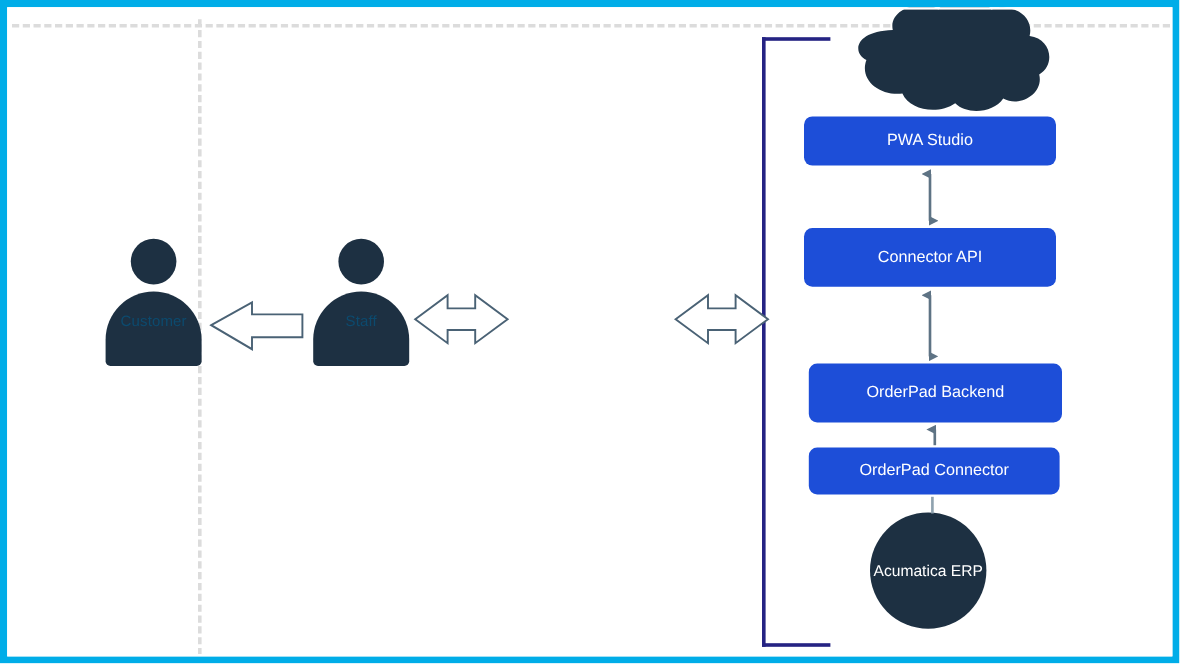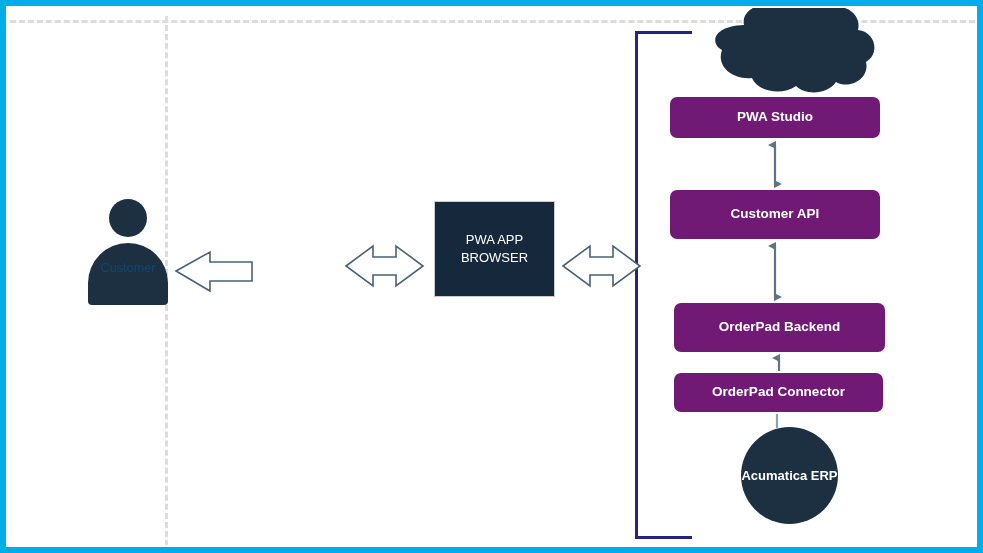--- a/index.html
+++ b/index.html
@@ -96,30 +96,29 @@
     width: 80px;
     text-align: center;
     color: #0c4a6e;
     font-size: 12.5px;
     letter-spacing: 0.1px;
     z-index: 3;
   }
   
   .nbox {
     position: absolute;
-    background: #701a75;
+    background: #1d4ed8;
     border-radius: 7px;
     color: #ffffff;
     display: flex;
     align-items: center;
     justify-content: center;
     font-size: 13.5px;
     text-align: center;
     line-height: 1.25;
-    font-weight: bold;
   }
   .sqbox {
     position: absolute;
     background: #16293c;
     border: 1px solid #c8ccd0;
     box-sizing: border-box;
     color: #ffffff;
     display: flex;
     align-items: center;
     justify-content: center;
@@ -129,23 +128,22 @@
   }
   .circle {
     position: absolute;
     background: #1d3042;
     border-radius: 50%;
     color: #ffffff;
     display: flex;
     align-items: center;
     justify-content: center;
     font-size: 13px;
-    font-weight: bold;
-    text-align: center;
-    margin-left: 16px;
+    font-weight: normal;
+    text-align: center;
   }
   .cloud-label {
     position: absolute;
     color: #ffffff;
     font-weight: bold;
     font-size: 16px;
     letter-spacing: 0.2px;
     white-space: nowrap;
   }
   svg.overlay {
@@ -164,34 +162,33 @@
   <div class="dash-v"></div>
 
   <div class="bracket"></div>
 
   <div class="person" style="left:88px; top:199px;">
     <div class="head"></div>
     <div class="body"></div>
     <div class="plabel">Customer</div>
   </div>
 
-
-  <div class="sqbox" style="left:434px; top:201px; width:121px; height:96px;">
-    <div>
-      <div>PWA APP</div>
-      <div>BROWSER</div>
-    </div>
-  </div>
+  <div class="person" style="left:261px; top:199px;">
+    <div class="head"></div>
+    <div class="body"></div>
+    <div class="plabel">Staff</div>
+  </div>
+
 
   <div class="nbox" style="left:670px; top:97px; width:210px; height:41px;">
     <span>PWA Studio</span>
   </div>
 
   <div class="nbox" style="left:670px; top:190px; width:210px; height:49px;">
-    <span>Customer API</span>
+    <span>Connector API</span>
   </div>
 
   <div class="nbox" style="left:674px; top:373px; width:209px; height:39px;">
     <span>OrderPad Connector</span>
   </div>
 
   <div class="nbox" style="left:674px; top:303px; width:211px; height:49px;">
     <span>OrderPad Backend</span>
   </div>
 

